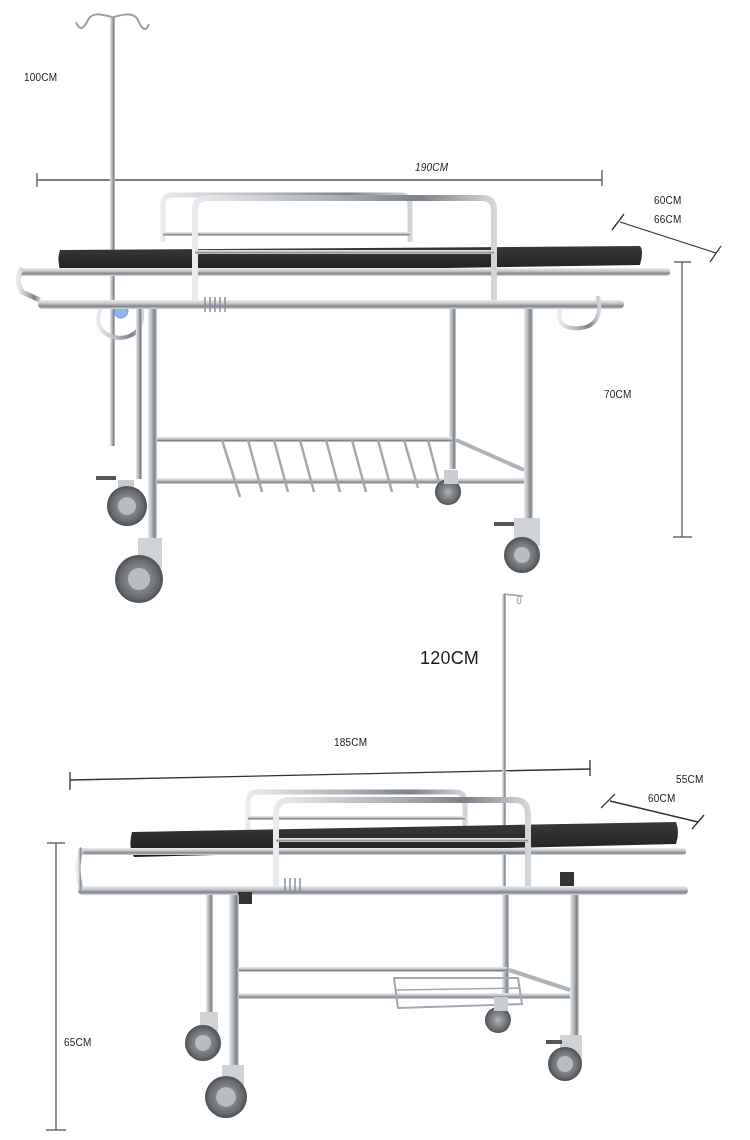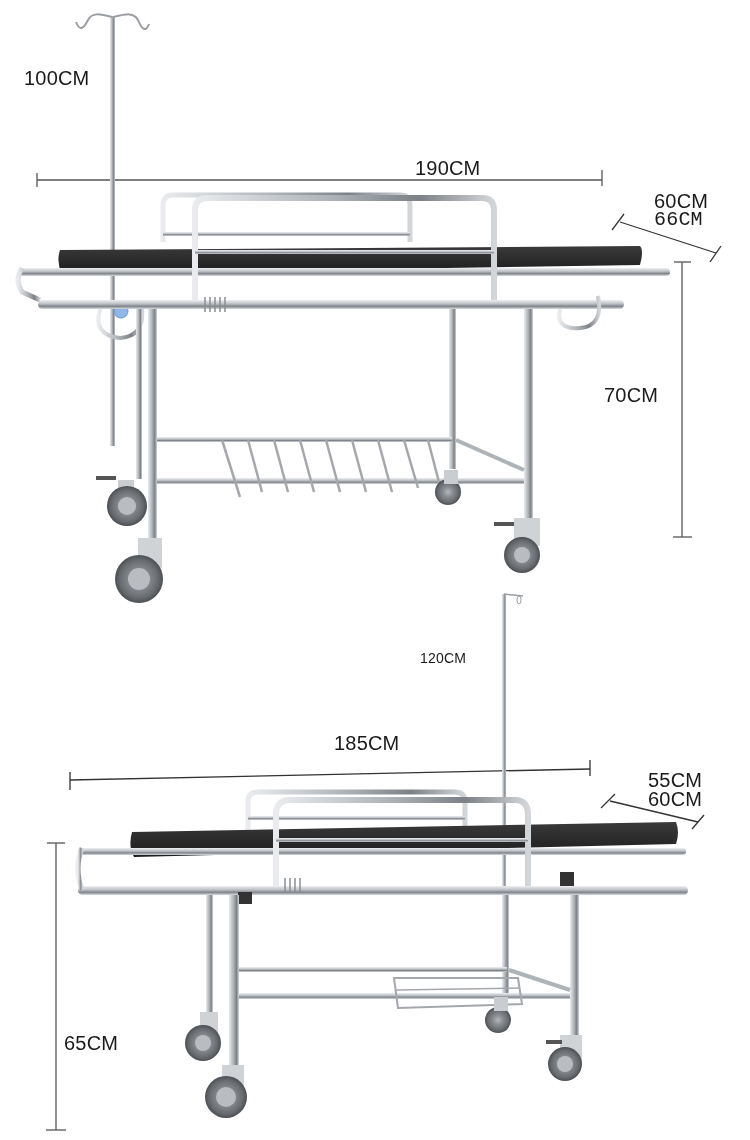--- a/index.html
+++ b/index.html
@@ -1,19 +1,19 @@
 <!DOCTYPE html>
 <html><head>
 <meta charset="utf-8">
 <style>
   html, body { margin:0; padding:0; background:#ffffff; }
   body { width:750px; height:1140px; position:relative; overflow:hidden; font-family:"Liberation Sans", "DejaVu Sans", sans-serif; }
   .canvas { position:absolute; left:0; top:0; width:750px; height:1140px; }
-  .label { position:absolute; font-size:20px; color:#1a1a1a; letter-spacing:0.2px; line-height:20px; white-space:nowrap; }
-  .label.big { font-size:14px; }
+  .label { position:absolute; font-size:10px; color:#1a1a1a; letter-spacing:0.2px; line-height:20px; white-space:nowrap; }
+  .label.big { font-size:18px; }
   svg { position:absolute; left:0; top:0; }
 </style>
 </head>
 <body>
 
 <div class="canvas">
 
   <svg width="750" height="1140" viewBox="0 0 750 1140">
     <defs>
       <linearGradient id="steel" x1="0" y1="0" x2="0" y2="1">
@@ -221,24 +221,24 @@
       <g>
         <rect x="560" y="1035" width="22" height="26" fill="#d0d3d6"></rect>
         <rect x="546" y="1040" width="16" height="4" fill="#555"></rect>
         <circle cx="565" cy="1064" r="17" fill="url(#wheel)"></circle>
         <circle cx="565" cy="1064" r="8" fill="#b9bdc2"></circle>
       </g>
     </g>
   </svg>
 
   <div class="label" style="left:24px;top:68px;">100CM</div>
-  <div class="label" style="left:415px;top:158px;">190CM</div>
+  <div class="label" style="left:415px;top:158px;font-style:italic;">190CM</div>
   <div class="label" style="left:654px;top:191px;">60CM</div>
-  <div class="label" style="left:654px;top:210px;font-family:Liberation Mono, monospace;">66CM</div>
+  <div class="label" style="left:654px;top:210px;">66CM</div>
   <div class="label" style="left:604px;top:385px;">70CM</div>
 
   <div class="label big" style="left:420px;top:648px;">120CM</div>
   <div class="label" style="left:328px;top:733px;margin-left:6px;">185CM</div>
-  <div class="label" style="left:648px;top:770px;">55CM</div>
+  <div class="label" style="left:676px;top:770px;">55CM</div>
   <div class="label" style="left:648px;top:789px;">60CM</div>
   <div class="label" style="left:64px;top:986px;margin-top:47px;">65CM</div>
 
 </div>
 
 </body></html>

